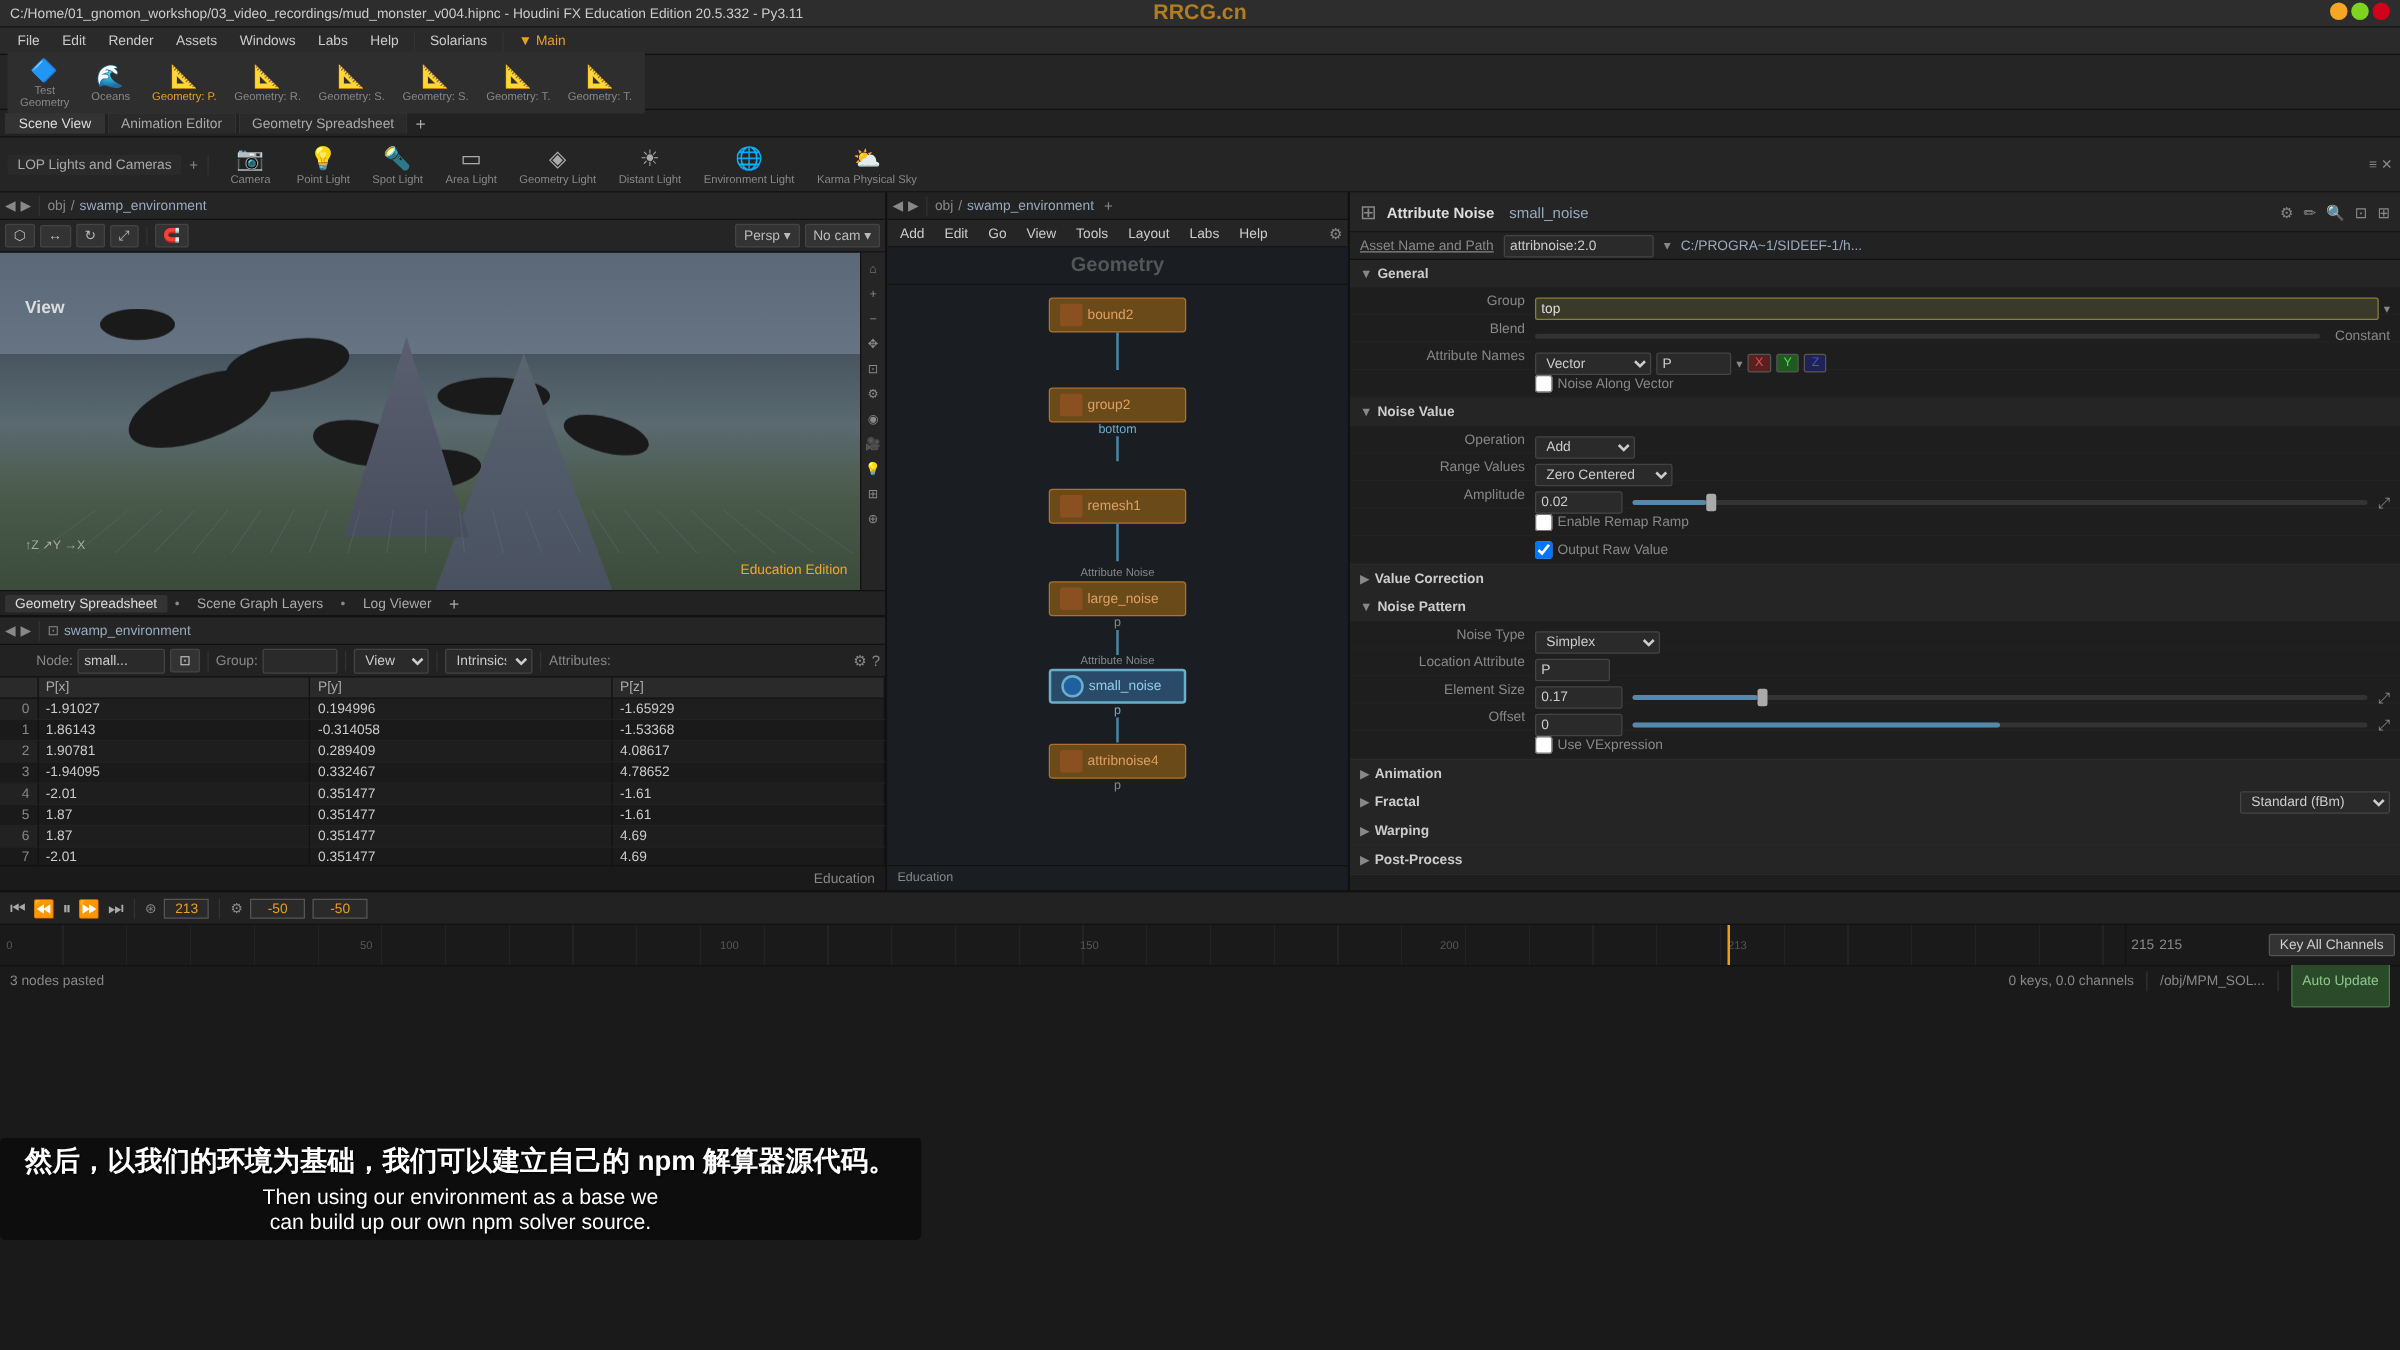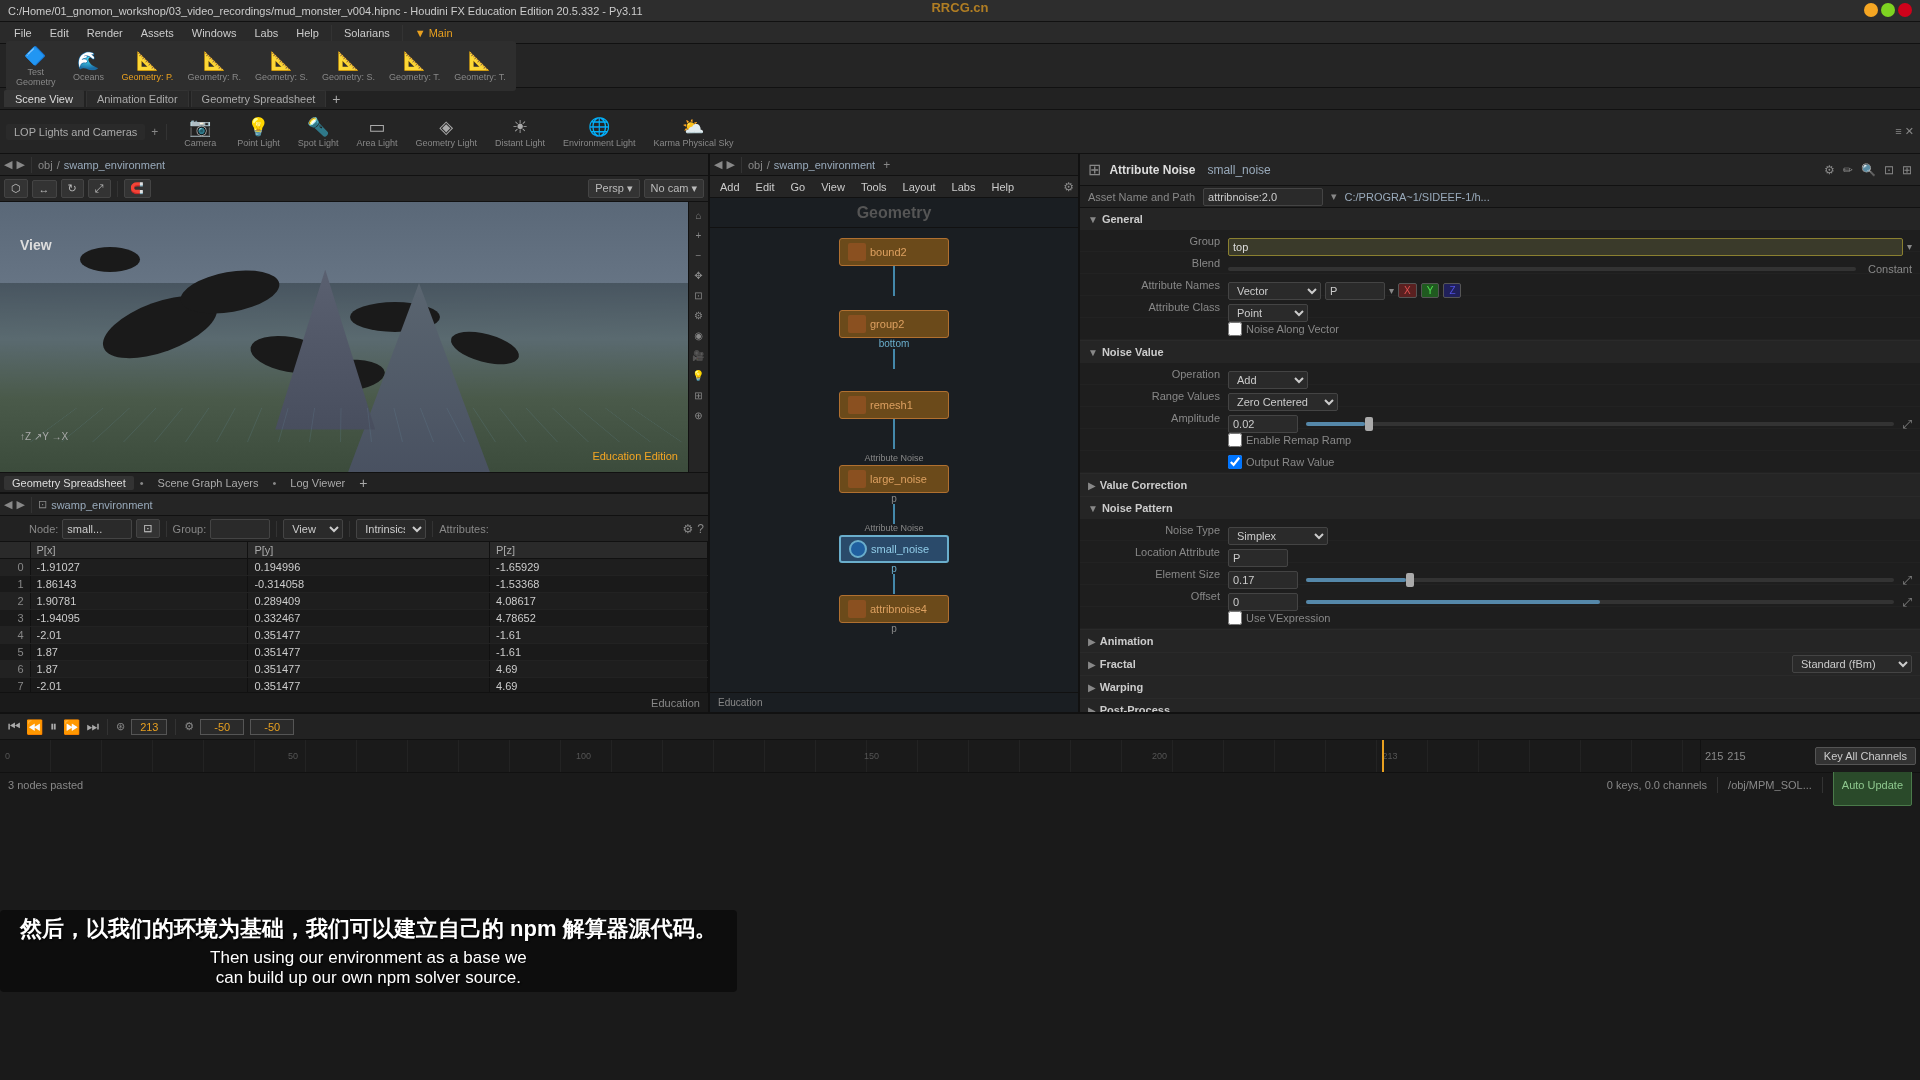--- a/index.html
+++ b/index.html
@@ -521,21 +521,21 @@
       <span style="color:#9ab; font-size:12px; margin-left:4px;">small_noise</span>
       <div class="spacer"></div>
       <span style="color:#888; cursor:pointer; font-size:12px;">⚙</span>
       <span style="color:#888; cursor:pointer; font-size:12px;">✏</span>
       <span style="color:#888; cursor:pointer; font-size:12px;">🔍</span>
       <span style="color:#888; cursor:pointer; font-size:12px;">⊡</span>
       <span style="color:#888; cursor:pointer; font-size:12px;">⊞</span>
     </div>
 
     <div style="height:22px; background:#222; display:flex; align-items:center; padding:0 8px; border-bottom:1px solid #111; gap:8px; font-size:11px;">
-      <span style="color:#888;">Asset Name and Path</span>
+      <span style="color:#888;text-decoration:underline;">Asset Name and Path</span>
       <input class="prop-input" style="width: 120px;" value="attribnoise:2.0">
       <span style="color:#888; cursor:pointer;">▾</span>
       <span style="color:#9ab; font-size:11px;">C:/PROGRA~1/SIDEEF-1/h...</span>
     </div>
 
     <div id="props-content">
 
       <div class="props-section">
         <div class="props-section-header">
           <span class="section-arrow">▼</span>
@@ -567,28 +567,20 @@
               <option>Vector</option>
             </select>
             <input class="prop-input" style="width: 60px;" value="P">
             <span style="color:#888; cursor:pointer; font-size:10px;">▾</span>
             <span class="xyz-btn xyz-x">X</span>
             <span class="xyz-btn xyz-y">Y</span>
             <span class="xyz-btn xyz-z">Z</span>
           </div>
         </div>
 
-        <div class="prop-row">
-          <span class="prop-label">Attribute Class</span>
-          <div class="prop-value">
-            <select class="prop-select" style="width:80px;">
-              <option>Point</option>
-            </select>
-          </div>
-        </div>
 
         <div class="prop-check-row">
           <input type="checkbox" class="prop-checkbox" style="">
           <span style="color:#888; font-size:11px;">Noise Along Vector</span>
         </div>
       </div>
 
       <div class="props-section">
         <div class="props-section-header">
           <span class="section-arrow">▼</span>
@@ -778,13 +770,13 @@
 </div>
 
 <div style="position:fixed; bottom:88px; left:0; right:0; display:flex; flex-direction:column; align-items:flex-start; z-index:200; pointer-events:none;">
   <div style="background:rgba(0,0,0,0.5); padding:4px 20px; border-radius:4px; text-align:center;">
     <div style="font-size:22px; color:#fff; text-shadow:1px 1px 2px #000; font-weight:bold; margin-bottom:4px;">然后，以我们的环境为基础，我们可以建立自己的 npm 解算器源代码。</div>
     <div style="font-size:17px; color:#fff; text-shadow:1px 1px 2px #000;">Then using our environment as a base we</div>
     <div style="font-size:17px; color:#fff; text-shadow:1px 1px 2px #000;">can build up our own npm solver source.</div>
   </div>
 </div>
 
-<div style="position:fixed; top:0; left:50%; transform:translateX(-50%); color:#e8a020; font-size:13px; font-weight:bold; z-index:300; pointer-events:none; opacity:0.7;">RRCG.cn</div>
+<div style="position:fixed; top:0; left:50%; transform:translateX(-50%); color:#e8a020; font-size:17px; font-weight:bold; z-index:300; pointer-events:none; opacity:0.7;">RRCG.cn</div>
 
 </body></html>

